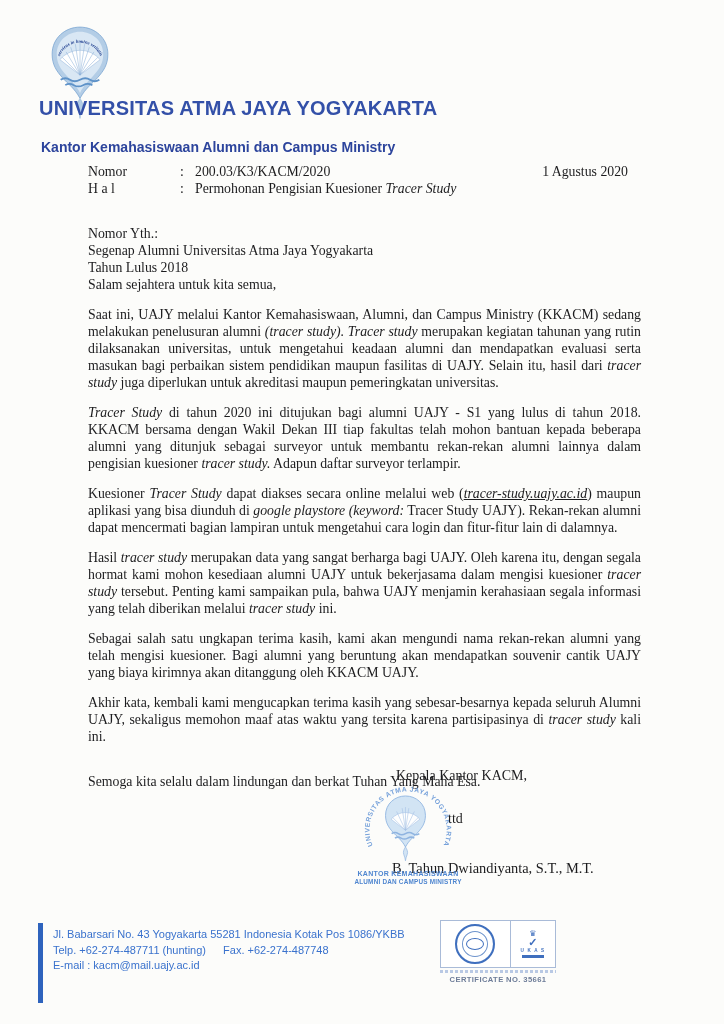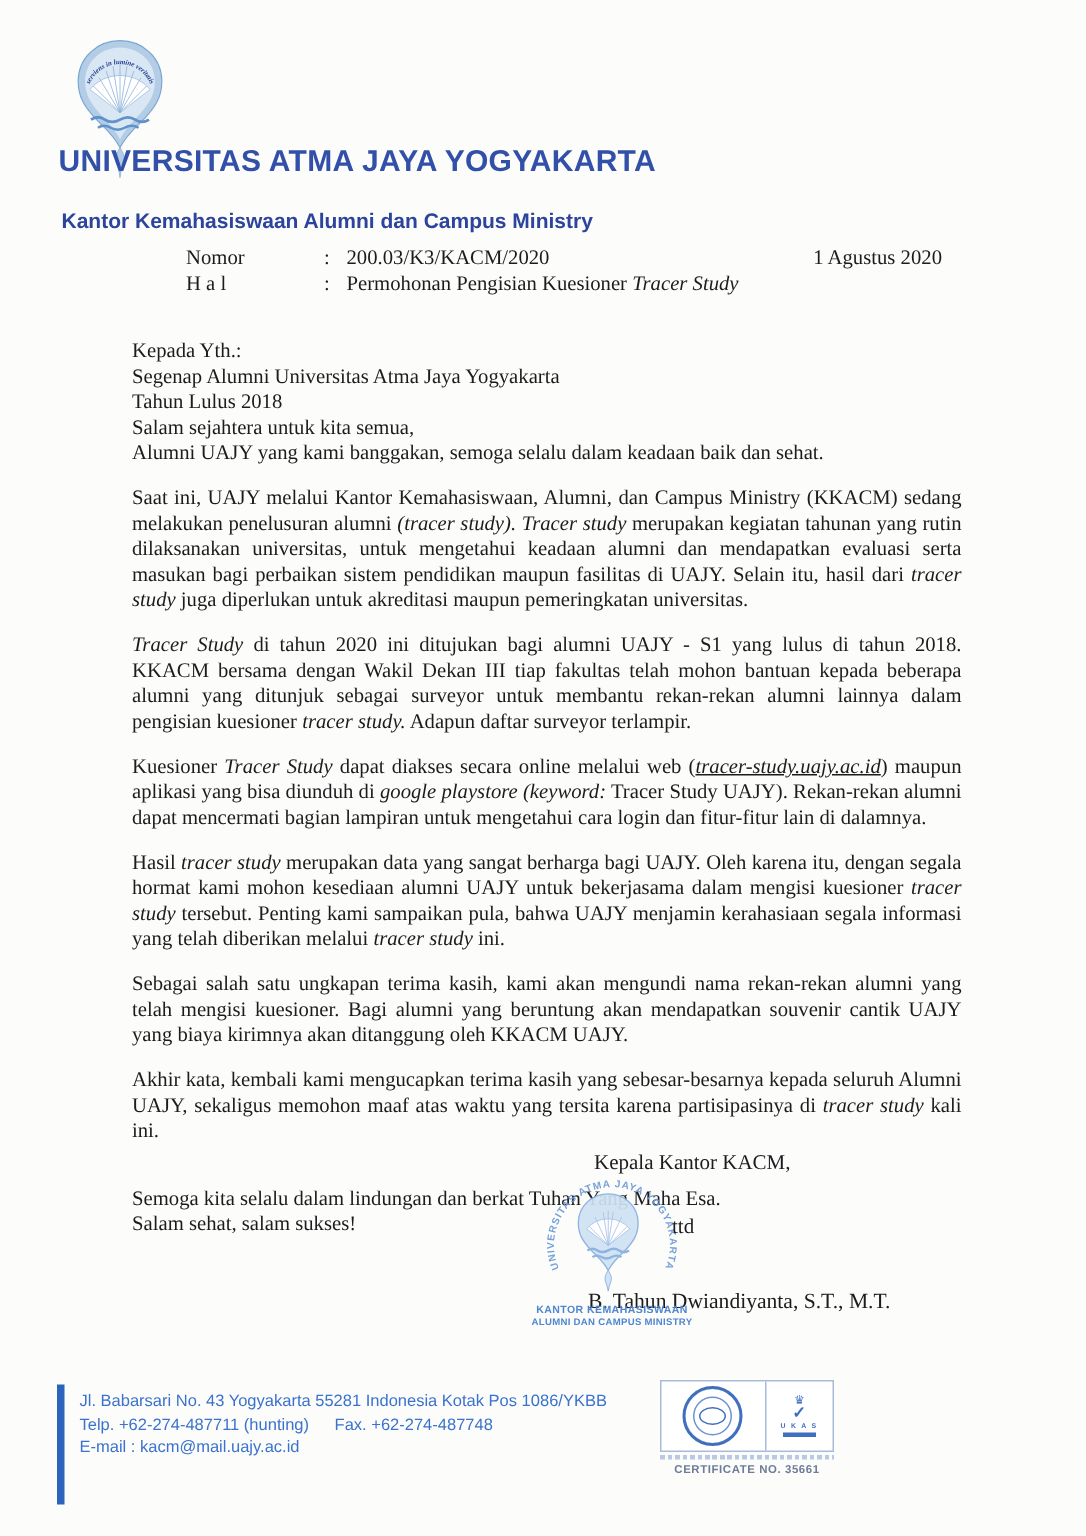--- a/index.html
+++ b/index.html
@@ -9,21 +9,21 @@
   
   .logo-svg{position:absolute;left:36px;top:24px;width:88px;height:96px;}
   .univ-title{position:absolute;left:39px;top:97px;font-family:"Liberation Sans",sans-serif;
         font-weight:bold;font-size:20px;color:#3350a8;white-space:nowrap;letter-spacing:.2px;}
   .univ-sub{position:absolute;left:41px;top:121px;font-family:"Liberation Sans",sans-serif;
         font-weight:bold;font-size:14px;color:#2c449c;white-space:nowrap;margin-top:18px;}
 
   
   .letter{position:absolute;left:88px;top:163px;width:553px;font-size:13.8px;
         line-height:17px;color:#1c1c1e;}
-  .meta-row{display:flex;margin-left:36px;}
+  .meta-row{display:flex;}
   .meta-label{width:92px;flex:none;}
   .meta-colon{width:15px;flex:none;}
   .meta-date{margin-left:auto;margin-right:13px;white-space:nowrap;}
   .recipient{margin-top:28px;}
   .salutation{}
   p.body-par{margin:13px 0 0 0;text-align:justify;}
   .closing{margin-top:28px;}
   .it{font-style:italic;}
   .ul{text-decoration:underline;}
 
@@ -107,40 +107,38 @@
       <span class="meta-date">1 Agustus 2020</span>
     </div>
 
     <div class="meta-row">
       <span class="meta-label">H a l</span>
       <span class="meta-colon">:</span>
       <span><span>Permohonan Pengisian Kuesioner </span><span class="it">Tracer Study</span></span>
     </div>
 
     <div class="recipient">
-      <div>Kepada Yth.:</div>
+      <div>Nomor Yth.:</div>
       <div>Segenap Alumni Universitas Atma Jaya Yogyakarta</div>
       <div>Tahun Lulus 2018</div>
     </div>
 
     <div class="salutation">
       <div>Salam sejahtera untuk kita semua,</div>
-      <div>Alumni UAJY yang kami banggakan, semoga selalu dalam keadaan baik dan sehat.</div>
     </div>
 
     <p class="body-par"><span>Saat ini, UAJY melalui Kantor Kemahasiswaan, Alumni, dan Campus Ministry (KKACM) sedang melakukan penelusuran alumni </span><span class="it">(tracer study). Tracer study</span><span> merupakan kegiatan tahunan yang rutin dilaksanakan universitas, untuk mengetahui keadaan alumni dan mendapatkan evaluasi serta masukan bagi perbaikan sistem pendidikan maupun fasilitas di UAJY. Selain itu, hasil dari </span><span class="it">tracer study</span><span> juga diperlukan untuk akreditasi maupun pemeringkatan universitas.</span></p>
     <p class="body-par"><span class="it">Tracer Study</span><span> di tahun 2020 ini ditujukan bagi alumni UAJY - S1 yang lulus di tahun 2018. KKACM bersama dengan Wakil Dekan III tiap fakultas telah mohon bantuan kepada beberapa alumni yang ditunjuk sebagai surveyor untuk membantu rekan-rekan alumni lainnya dalam pengisian kuesioner </span><span class="it">tracer study.</span><span> Adapun daftar surveyor terlampir.</span></p>
     <p class="body-par"><span>Kuesioner </span><span class="it">Tracer Study</span><span> dapat diakses secara online melalui web (</span><span class="it ul">tracer-study.uajy.ac.id</span><span>) maupun aplikasi yang bisa diunduh di </span><span class="it">google playstore (keyword:</span><span> Tracer Study UAJY). Rekan-rekan alumni dapat mencermati bagian lampiran untuk mengetahui cara login dan fitur-fitur lain di dalamnya.</span></p>
     <p class="body-par"><span>Hasil </span><span class="it">tracer study</span><span> merupakan data yang sangat berharga bagi UAJY. Oleh karena itu, dengan segala hormat kami mohon kesediaan alumni UAJY untuk bekerjasama dalam mengisi kuesioner </span><span class="it">tracer study</span><span> tersebut. Penting kami sampaikan pula, bahwa UAJY menjamin kerahasiaan segala informasi yang telah diberikan melalui </span><span class="it">tracer study</span><span> ini.</span></p>
     <p class="body-par"><span>Sebagai salah satu ungkapan terima kasih, kami akan mengundi nama rekan-rekan alumni yang telah mengisi kuesioner. Bagi alumni yang beruntung akan mendapatkan souvenir cantik UAJY yang biaya kirimnya akan ditanggung oleh KKACM UAJY.</span></p>
     <p class="body-par"><span>Akhir kata, kembali kami mengucapkan terima kasih yang sebesar-besarnya kepada seluruh Alumni UAJY, sekaligus memohon maaf atas waktu yang tersita karena partisipasinya di </span><span class="it">tracer study</span><span> kali ini.</span></p>
 
     <div class="closing">
       <div>Semoga kita selalu dalam lindungan dan berkat Tuhan Yang Maha Esa.</div>
-      <div>Salam sehat, salam sukses!</div>
     </div>
   </div>
 
   <div class="signature">
     <div class="sig-title">Kepala Kantor KACM,</div>
 
     <svg class="stamp-svg" viewBox="0 0 110 112">
       <path id="sarc" d="M13 76 A46 46 0 1 1 97 76" fill="none"></path>
       <text font-size="8" font-weight="bold" fill="#6b9ad8" letter-spacing="0.8" font-family="Liberation Sans,sans-serif">
         <textPath href="#sarc" startOffset="50%" text-anchor="middle">UNIVERSITAS ATMA JAYA YOGYAKARTA</textPath>

